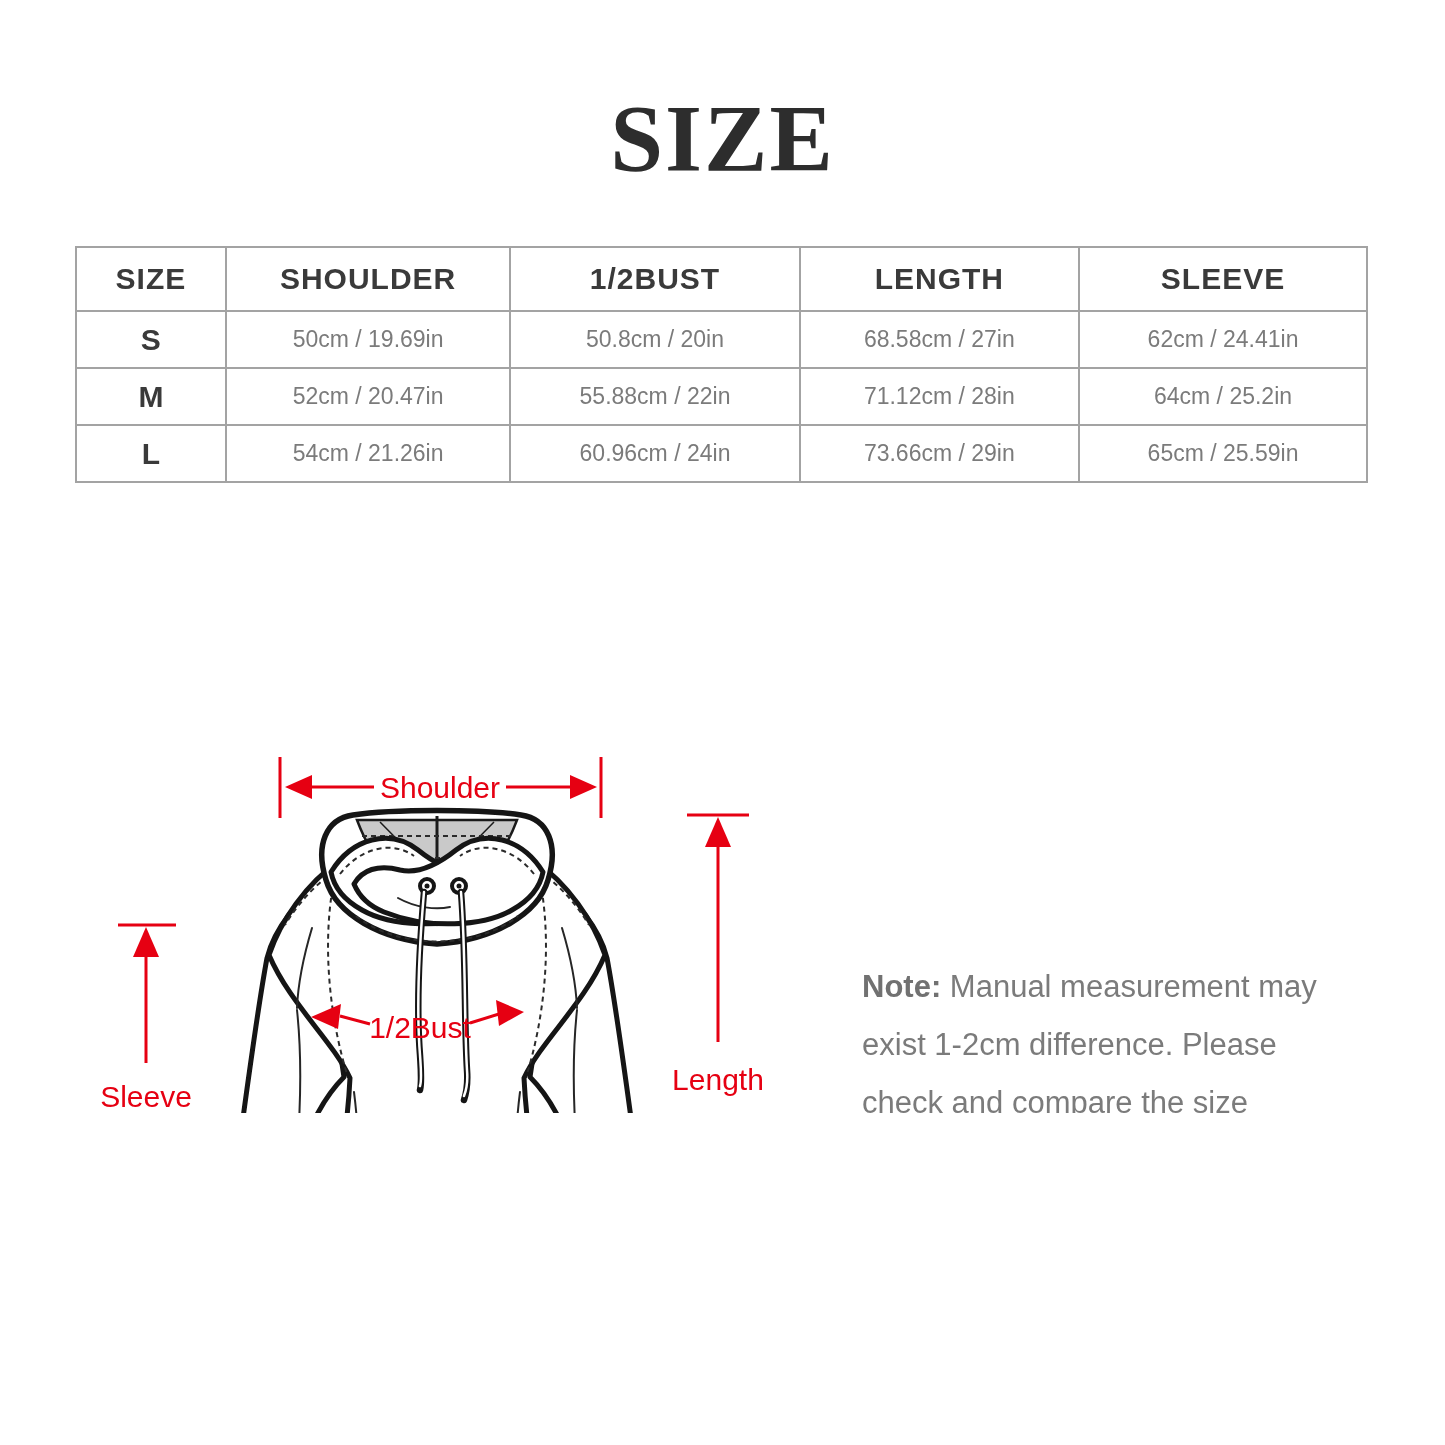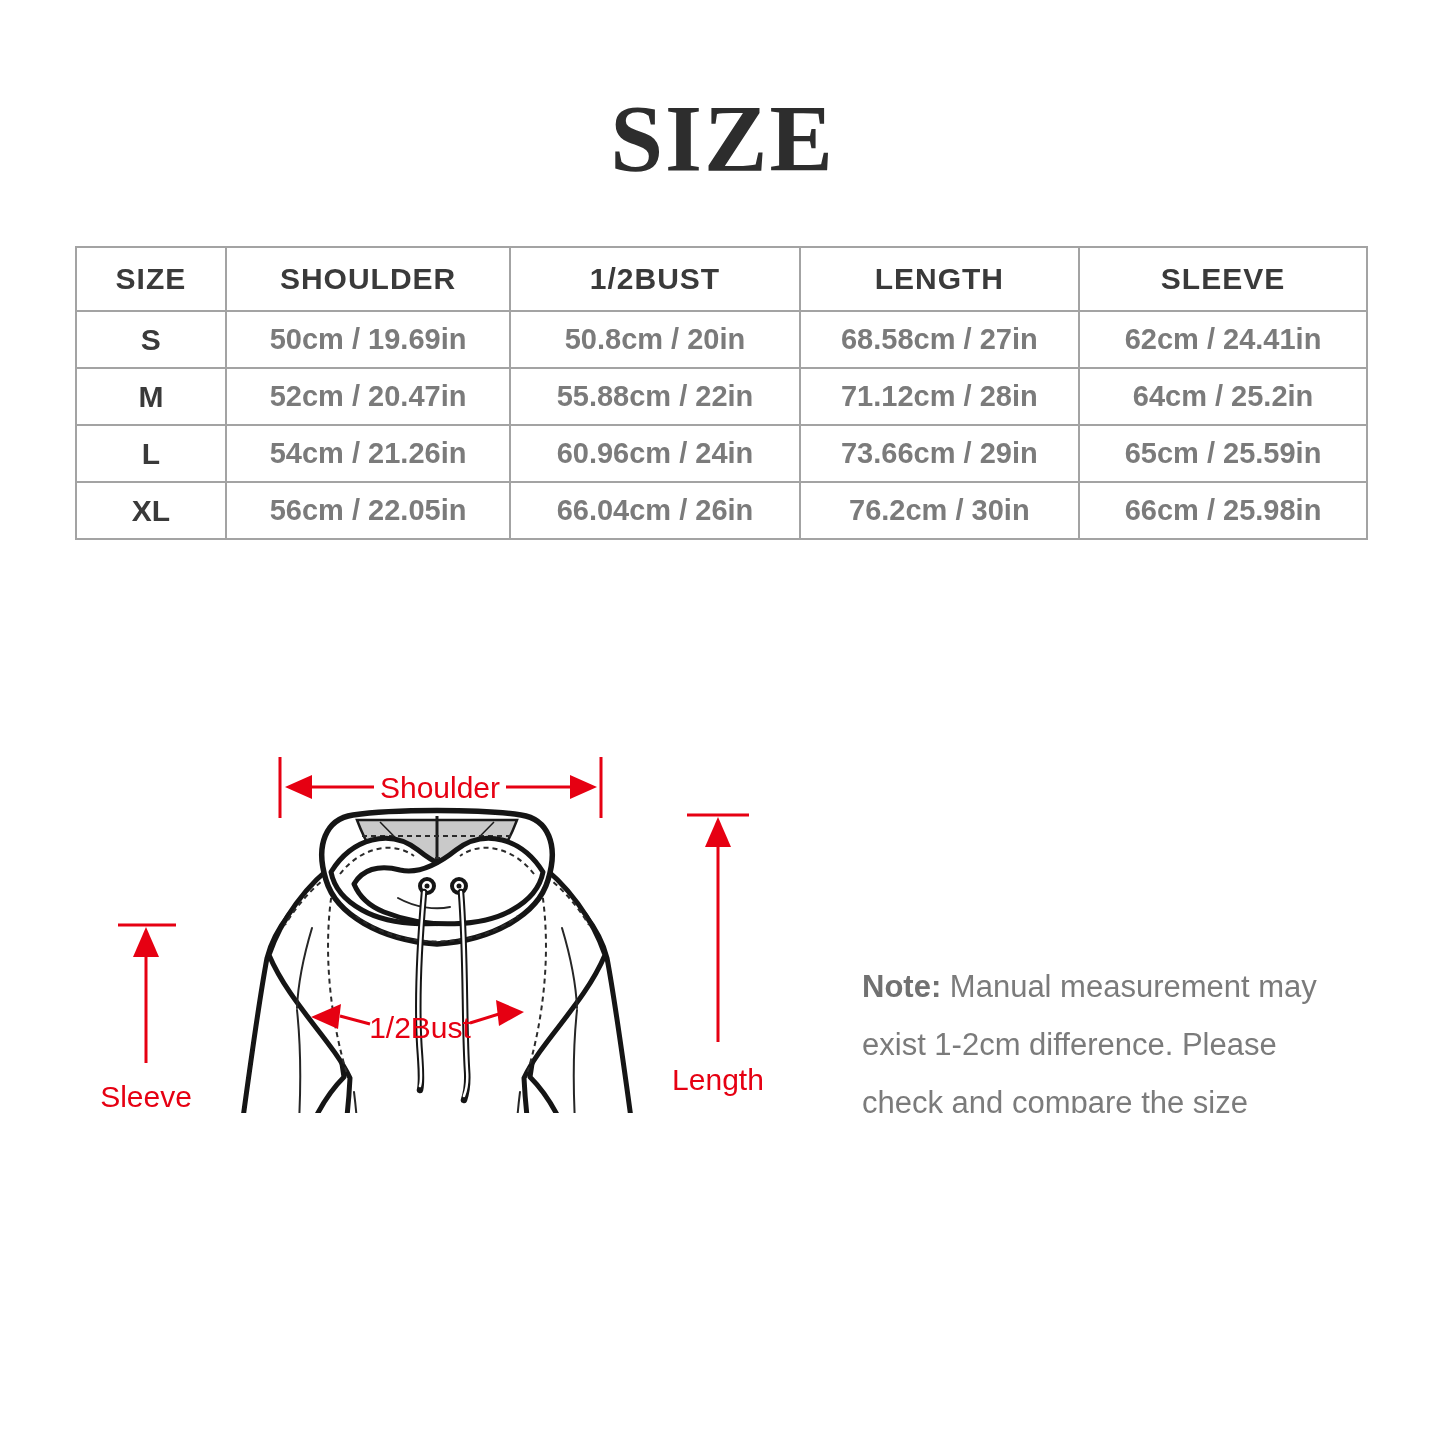--- a/index.html
+++ b/index.html
@@ -26,21 +26,21 @@
     border-collapse:collapse;table-layout:fixed;background:#fff;
   }
   .size-table th,.size-table td{
     border:2px solid var(--grid);text-align:center;vertical-align:middle;
     padding:0;overflow:hidden;white-space:nowrap;
   }
   .size-table th{
     height:62px;font-size:30px;font-weight:700;color:var(--dark);letter-spacing:1px;
   }
   .size-table td{
-    height:55px;font-size:29px;color:var(--muted);font-weight:700;
+    height:55px;font-size:23px;color:var(--muted);font-weight:400;
   }
   .size-table td.size-col{
     font-weight:700;color:var(--dark);font-size:30px;
   }
   .diagram{position:absolute;left:60px;top:740px;}
   .note{
     position:absolute;left:815px;top:958px;width:455px;
     font-size:31px;line-height:58px;color:var(--muted);margin-left:47px;
   }
   .note b{font-weight:700;color:#717171;}
@@ -90,27 +90,20 @@
           <td>71.12cm / 28in</td>
           <td>64cm / 25.2in</td>
         </tr>
         <tr>
           <td class="size-col">L</td>
           <td>54cm / 21.26in</td>
           <td>60.96cm / 24in</td>
           <td>73.66cm / 29in</td>
           <td>65cm / 25.59in</td>
         </tr>
-        <tr>
-          <td class="size-col">XL</td>
-          <td>56cm / 22.05in</td>
-          <td>66.04cm / 26in</td>
-          <td>76.2cm / 30in</td>
-          <td>66cm / 25.98in</td>
-        </tr>
       </tbody>
   </table>
 
   <svg class="diagram" width="760" height="650" viewBox="60 740 760 650" xmlns="http://www.w3.org/2000/svg">
 
     <g>
 
       <path class="ink-fill" d="M330,878 C297,898 274,930 267,958 C253,1033 238,1158 223,1268 L224,1273 L279,1263 C289,1192 301,1120 344,1077 C333,1010 327,944 330,878 Z"></path>
       <path class="ink-fill" d="M544,878 C577,898 600,930 607,958 C621,1033 636,1158 651,1268 L650,1273 L595,1263 C585,1192 573,1120 530,1077 C541,1010 547,944 544,878 Z"></path>
 

